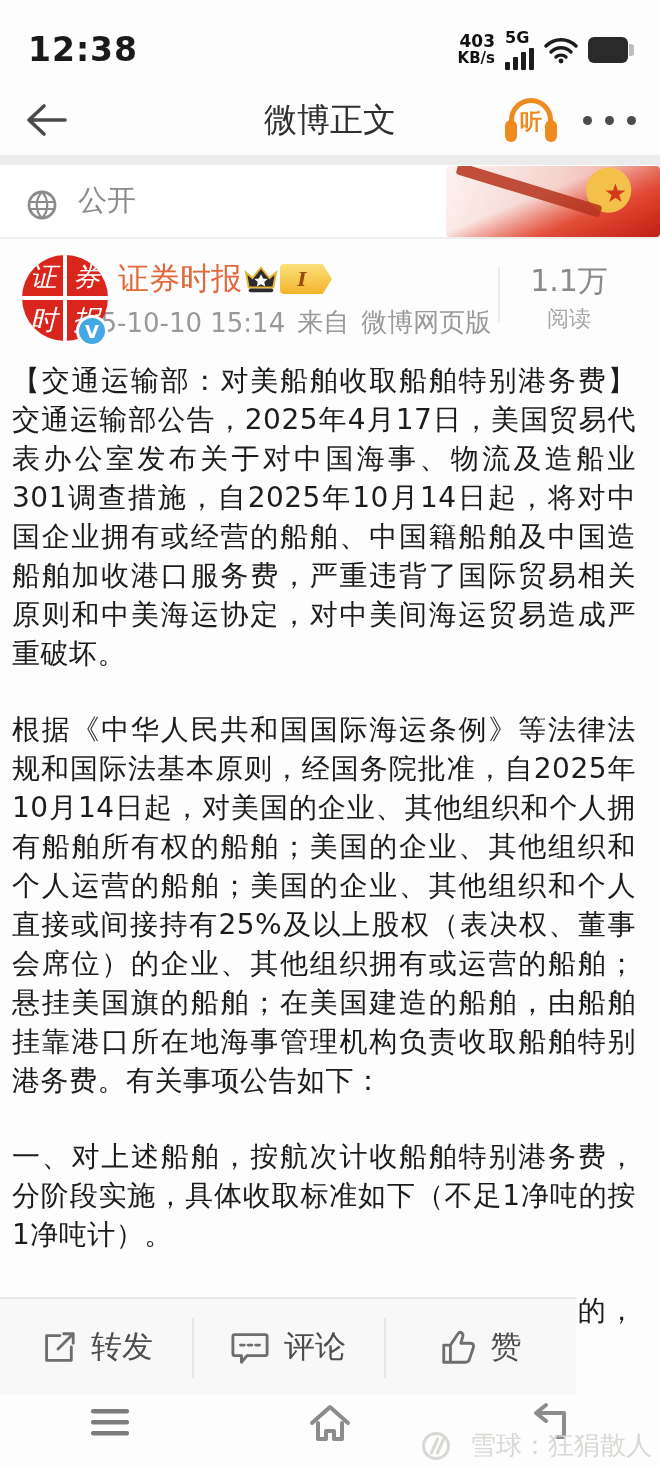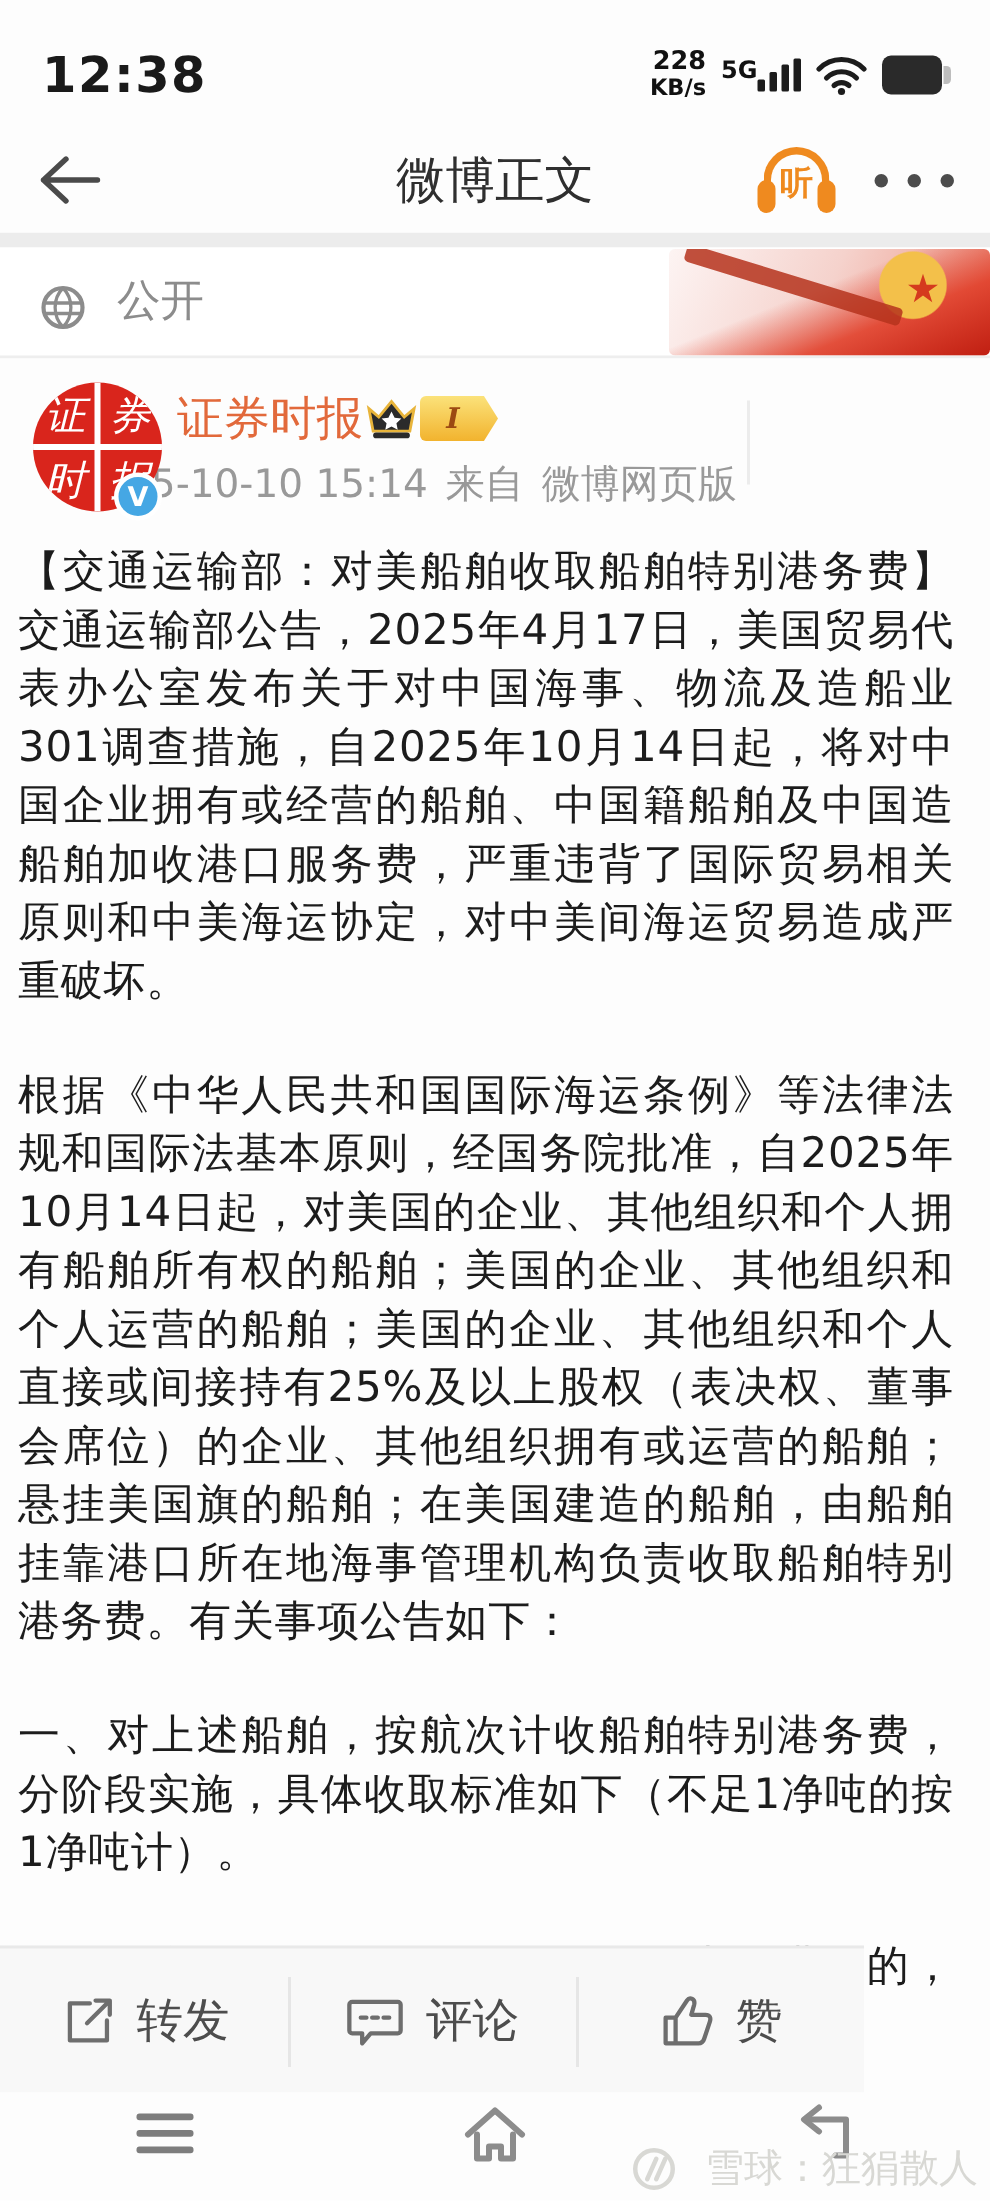--- a/index.html
+++ b/index.html
@@ -7,21 +7,21 @@
   body { font-family:"DejaVu Sans","Liberation Sans",sans-serif; background:#fff; }
   .screen { position:relative; width:660px; height:1467px; background:#fdfdfd; overflow:hidden; }
 
   
   .status-bar { height:85px; display:flex; align-items:center; justify-content:space-between; padding:14px 26px 0 28px; background:#fdfdfd; }
   .time { font-size:33px; font-weight:600; color:#1a1a1a; letter-spacing:1px; }
   .status-right { display:flex; align-items:center; gap:10px; }
   .net-speed { display:flex; flex-direction:column; align-items:flex-end; line-height:1.05; color:#111; }
   .net-speed .val { font-size:17px; font-weight:700; }
   .net-speed .unit { font-size:15px; font-weight:700; }
-  .net-type { display:flex; flex-direction:row; align-items:flex-start; line-height:1; }
+  .net-type { display:flex; flex-direction:column; align-items:flex-start; line-height:1; }
   .net-type .g5 { font-size:16px; font-weight:700; color:#111; margin-bottom:2px; }
   .sig-bars { display:flex; align-items:flex-end; gap:3px; height:22px; }
   .sig-bars i { width:5px; background:#1c1c1c; border-radius:1px; display:block; }
   .sig-bars i:nth-child(1){height:8px;} .sig-bars i:nth-child(2){height:13px;}
   .sig-bars i:nth-child(3){height:18px;} .sig-bars i:nth-child(4){height:22px;}
   .battery { width:46px; height:26px; position:relative; }
   .battery .cell { position:absolute; left:0; top:0; width:40px; height:26px; background:#2a2a2a; border-radius:6px; }
   .battery .tip { position:absolute; right:0; top:7px; width:5px; height:12px; background:#bdbdbd; border-radius:0 3px 3px 0; }
 
   
@@ -91,21 +91,21 @@
 </style>
 </head>
 <body>
 
 <div class="screen">
 
   <div class="status-bar">
     <div class="time">12:38</div>
     <div class="status-right">
       <div class="net-speed">
-        <span class="val">228</span>
+        <span class="val">403</span>
         <span class="unit">KB/s</span>
       </div>
       <div class="net-type">
         <span class="g5">5G</span>
         <span class="sig-bars">
             <i></i>
             <i></i>
             <i></i>
             <i></i>
           </span>
@@ -179,20 +179,24 @@
       <div class="pennant">
         <span>I</span>
       </div>
     </div>
     <div class="meta-row">
       <span>25-10-10 15:14</span>
       <span>来自</span>
       <span>微博网页版</span>
     </div>
     <div class="reads-divider"></div>
+    <div class="reads">
+      <div class="count">1.1万</div>
+      <div class="label">阅读</div>
+    </div>
   </div>
 
   <div class="post-body">
     <p>【交通运输部：对美船舶收取船舶特别港务费】交通运输部公告，2025年4月17日，美国贸易代表办公室发布关于对中国海事、物流及造船业301调查措施，自2025年10月14日起，将对中国企业拥有或经营的船舶、中国籍船舶及中国造船舶加收港口服务费，严重违背了国际贸易相关原则和中美海运协定，对中美间海运贸易造成严重破坏。</p>
     <p>根据《中华人民共和国国际海运条例》等法律法规和国际法基本原则，经国务院批准，自2025年10月14日起，对美国的企业、其他组织和个人拥有船舶所有权的船舶；美国的企业、其他组织和个人运营的船舶；美国的企业、其他组织和个人直接或间接持有25%及以上股权（表决权、董事会席位）的企业、其他组织拥有或运营的船舶；悬挂美国旗的船舶；在美国建造的船舶，由船舶挂靠港口所在地海事管理机构负责收取船舶特别港务费。有关事项公告如下：</p>
     <p>一、对上述船舶，按航次计收船舶特别港务费，分阶段实施，具体收取标准如下（不足1净吨的按1净吨计）。</p>
     <p>（一）自2025年10月14日起靠泊中国港口的，按每净吨400元人民币计收；</p>
   </div>
 
   <div class="action-bar">

